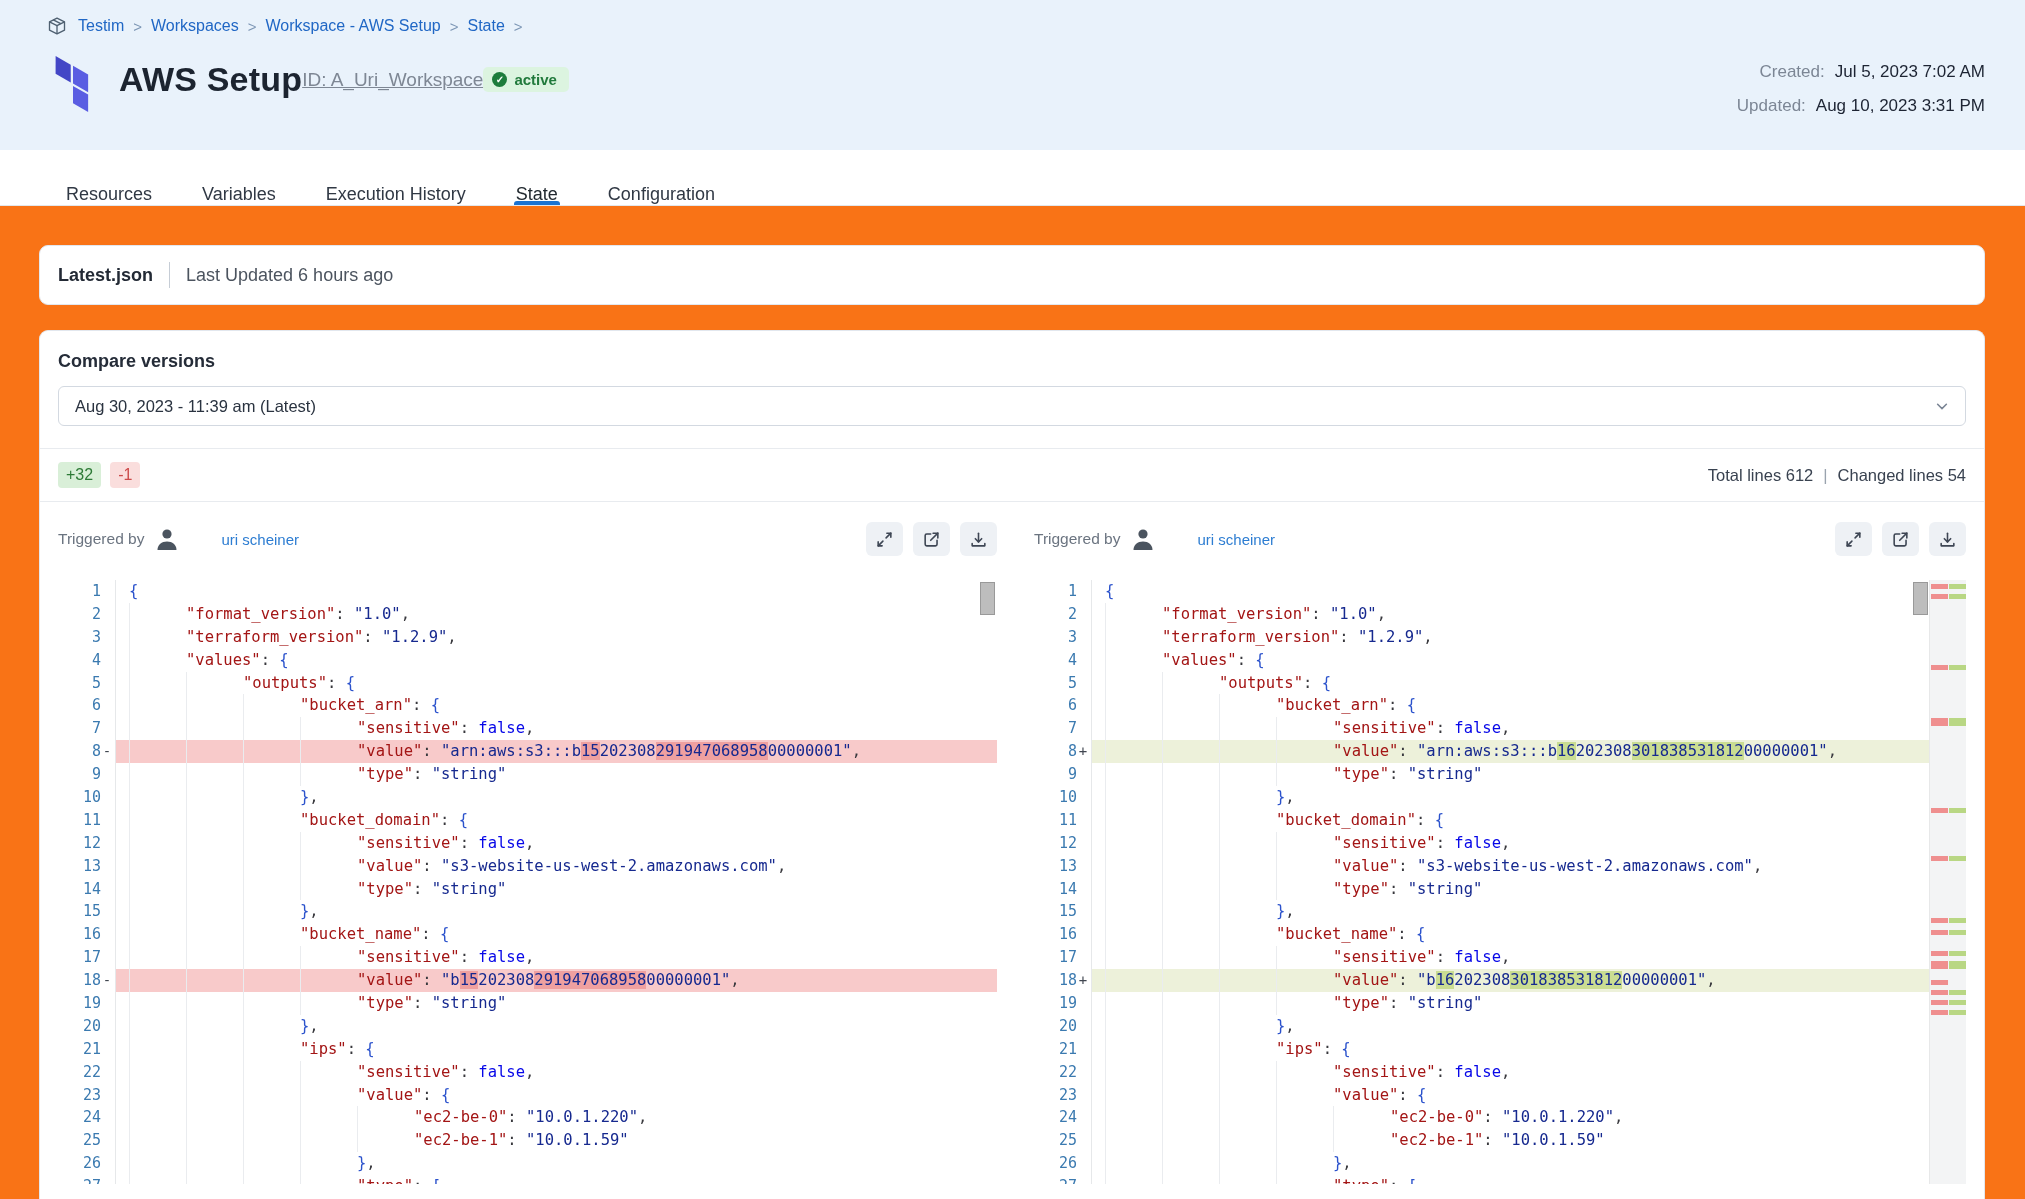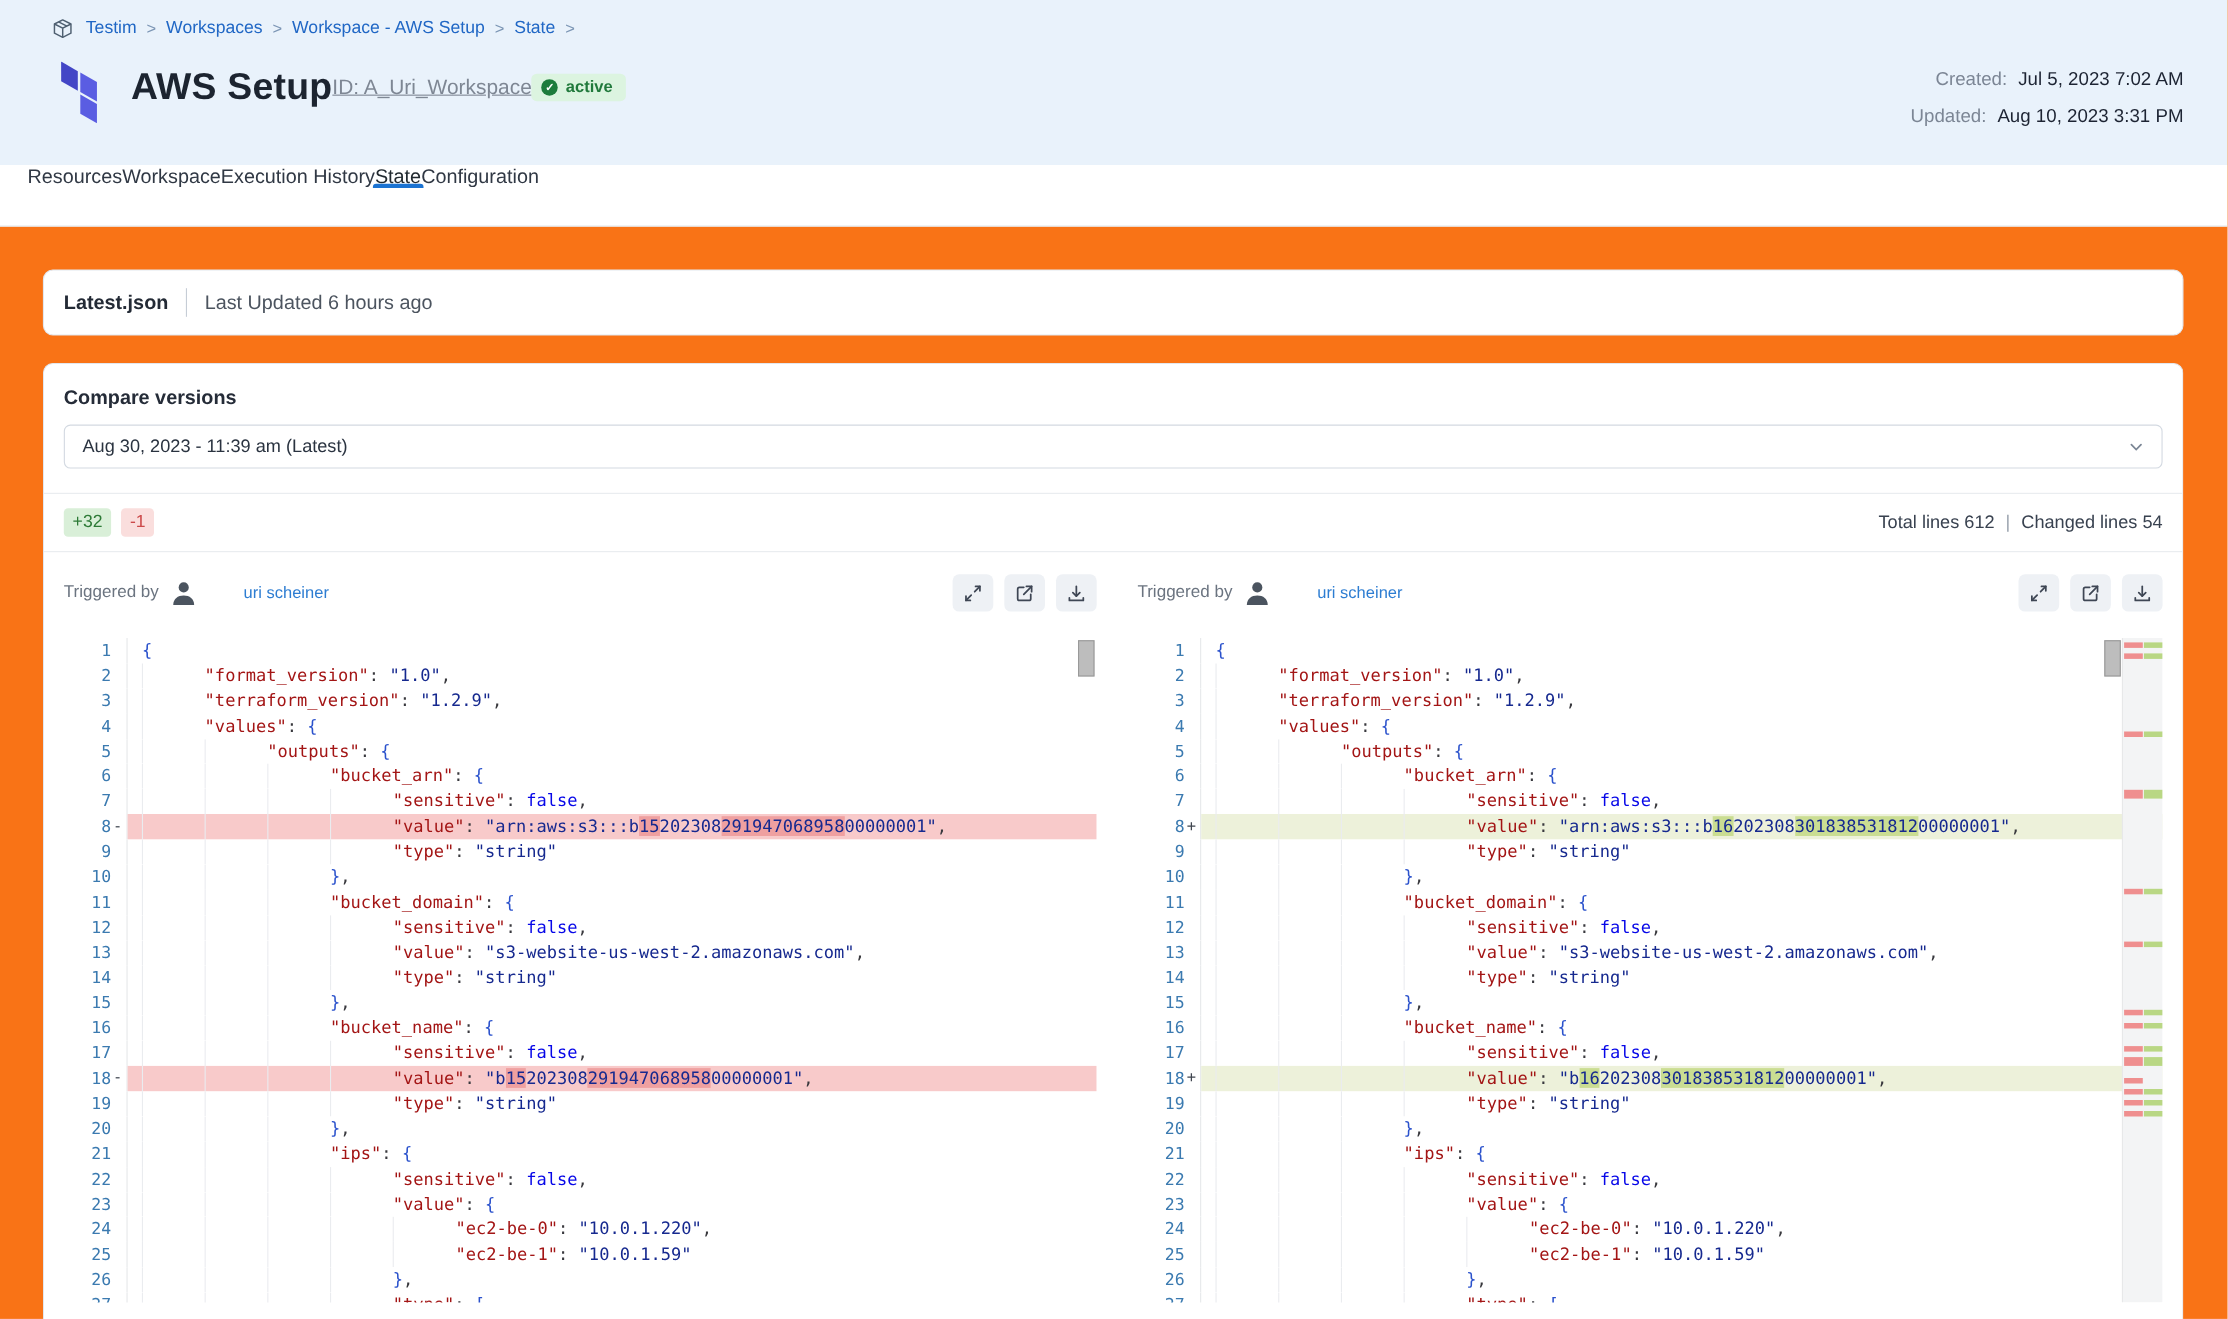--- a/index.html
+++ b/index.html
@@ -20,21 +20,21 @@
   .badge-active { display:inline-flex; align-items:center; gap:7px; background:#dcf4e0; color:#217a3c;
       font-size:15px; font-weight:700; padding:4px 12px 4px 9px; border-radius:5px; }
   .badge-dot { width:15px; height:15px; border-radius:50%; background:#1d7c3c; color:#fff; font-size:10px;
       display:flex; align-items:center; justify-content:center; }
   .hero-meta { margin-left:auto; padding-top:10px; }
   .meta-row { display:flex; justify-content:flex-end; align-items:baseline; gap:10px; margin-bottom:14px; }
   .meta-label { font-size:17px; color:#7c8695; }
   .meta-value { font-size:17px; color:#1d2433; }
 
   
-  .tabbar { background:#fff; border-bottom:1px solid #e2e7ec; padding:0 25px; display:flex; height:56px; align-items:flex-start; }
+  .tabbar { background:#fff; border-bottom:1px solid #e2e7ec; padding:0 66px; display:flex; gap:50px; height:56px; align-items:flex-end; }
   .tab { display:flex; align-items:center; font-size:18px; color:#303844; cursor:pointer; position:relative; }
   .tab.active { color:#21292f; }
   .tab.active::after { content:""; position:absolute; left:-2px; right:-2px; bottom:0; height:4px; background:#1b73d2; border-radius:3px 3px 0 0; }
 
   
   .content { padding:39px 40px 0 39px; }
   .card { background:#fff; border:1px solid #e2e7ee; border-radius:9px; }
   .file-card { height:60px; display:flex; align-items:center; padding:0 18px; gap:16px; margin-bottom:25px; }
   .file-name { font-size:18px; font-weight:700; color:#232a35; }
   .file-sep { width:1px; height:26px; background:#c6cdd6; }
@@ -140,21 +140,21 @@
         <div class="meta-row">
           <span class="meta-label">Updated:</span>
           <span class="meta-value">Aug 10, 2023 3:31 PM</span>
         </div>
       </div>
     </div>
   </div>
 
   <div class="tabbar" id="tabbar">
       <div class="tab">Resources</div>
-      <div class="tab">Workspace</div>
+      <div class="tab">Variables</div>
       <div class="tab">Execution History</div>
       <div class="tab active">State</div>
       <div class="tab">Configuration</div>
     </div>
 
   <div class="content">
 
     <div class="card file-card">
       <span class="file-name">Latest.json</span>
       <span class="file-sep"></span>

